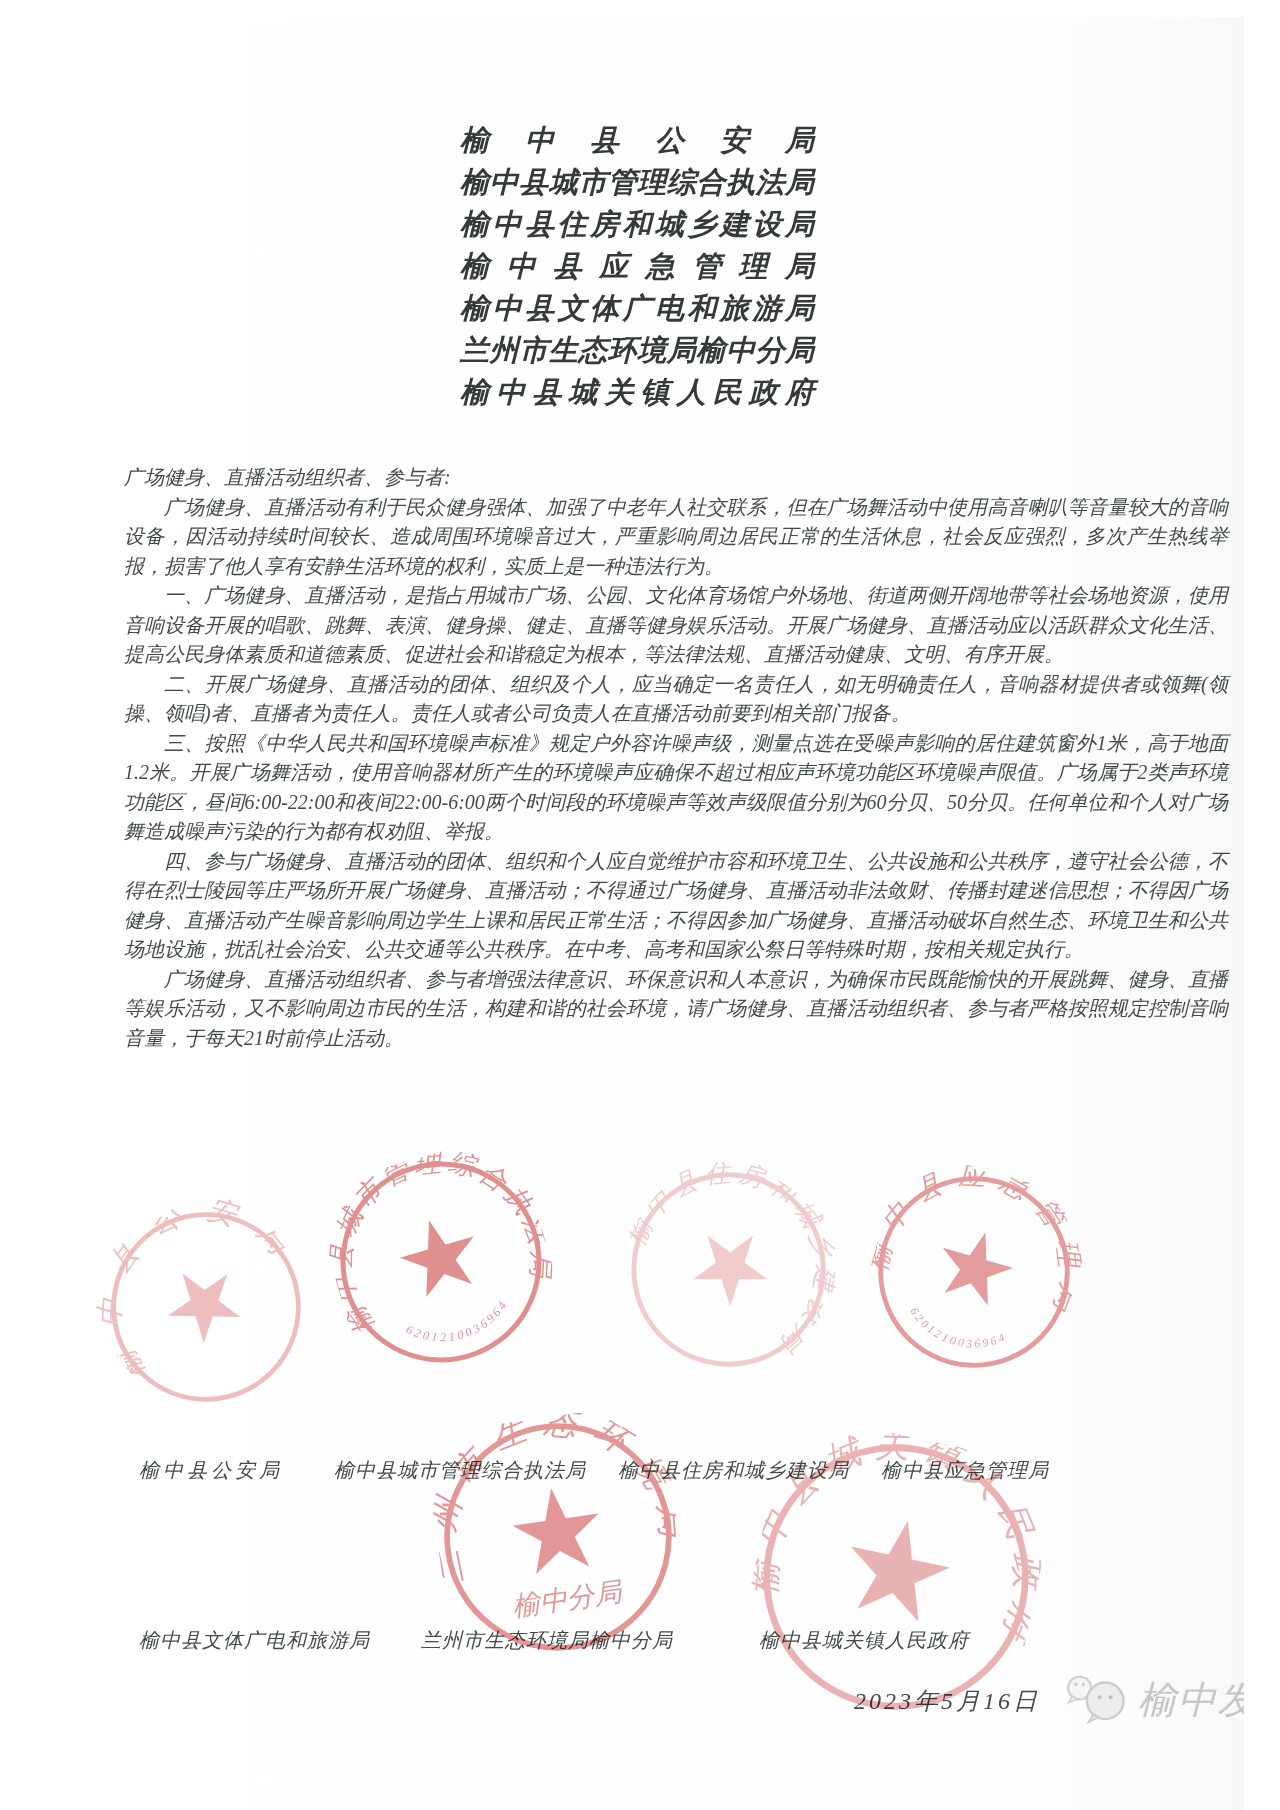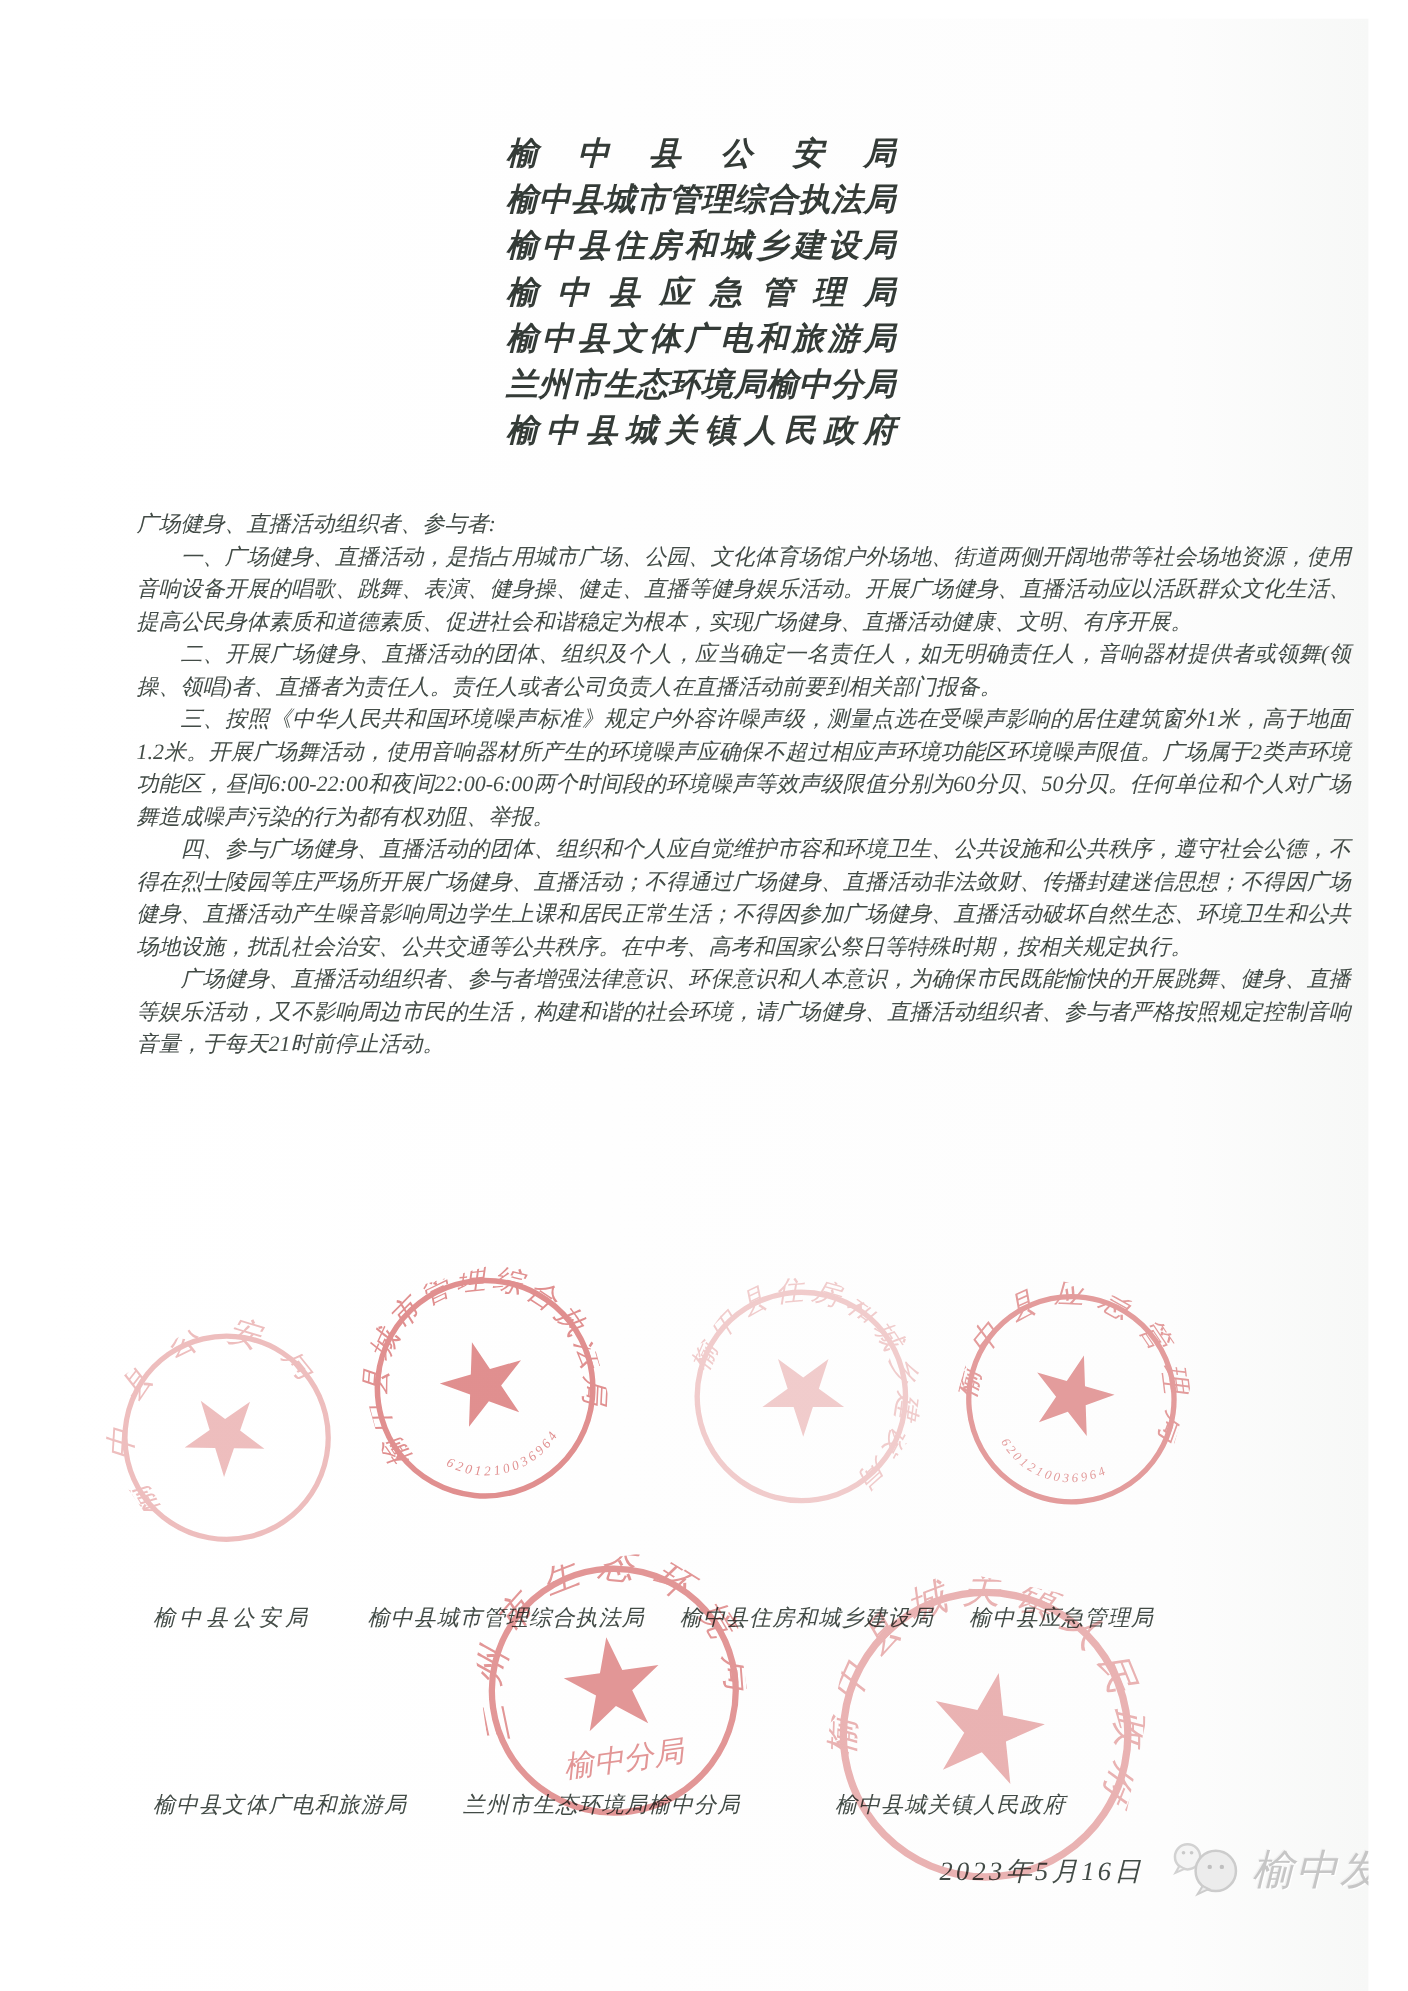--- a/index.html
+++ b/index.html
@@ -83,21 +83,22 @@
     <div class="agency-line">榆中县住房和城乡建设局</div>
     <div class="agency-line">榆中县应急管理局</div>
     <div class="agency-line">榆中县文体广电和旅游局</div>
     <div class="agency-line">兰州市生态环境局榆中分局</div>
     <div class="agency-line">榆中县城关镇人民政府</div>
   </div>
 
 
   <div class="body-block">
     <p class="salutation">广场健身、直播活动组织者、参与者:</p>
-    <p>一、广场健身、直播活动，是指占用城市广场、公园、文化体育场馆户外场地、街道两侧开阔地带等社会场地资源，使用音响设备开展的唱歌、跳舞、表演、健身操、健走、直播等健身娱乐活动。开展广场健身、直播活动应以活跃群众文化生活、提高公民身体素质和道德素质、促进社会和谐稳定为根本，实现广场健身、直播活动健康、文明、有序开展。</p>
+    <p>广场健身、直播活动有利于民众健身强体、加强了中老年人社交联系，但在广场舞活动中使用高音喇叭等音量较大的音响设备，因活动持续时间较长、造成周围环境噪音过大，严重影响周边居民正常的生活休息，社会反应强烈，多次产生热线举报，损害了他人享有安静生活环境的权利，实质上是一种违法行为。</p>
+    <p>一、广场健身、直播活动，是指占用城市广场、公园、文化体育场馆户外场地、街道两侧开阔地带等社会场地资源，使用音响设备开展的唱歌、跳舞、表演、健身操、健走、直播等健身娱乐活动。开展广场健身、直播活动应以活跃群众文化生活、提高公民身体素质和道德素质、促进社会和谐稳定为根本，等法律法规、直播活动健康、文明、有序开展。</p>
     <p>二、开展广场健身、直播活动的团体、组织及个人，应当确定一名责任人，如无明确责任人，音响器材提供者或领舞(领操、领唱)者、直播者为责任人。责任人或者公司负责人在直播活动前要到相关部门报备。</p>
     <p>三、按照《中华人民共和国环境噪声标准》规定户外容许噪声级，测量点选在受噪声影响的居住建筑窗外1米，高于地面1.2米。开展广场舞活动，使用音响器材所产生的环境噪声应确保不超过相应声环境功能区环境噪声限值。广场属于2类声环境功能区，昼间6:00-22:00和夜间22:00-6:00两个时间段的环境噪声等效声级限值分别为60分贝、50分贝。任何单位和个人对广场舞造成噪声污染的行为都有权劝阻、举报。</p>
     <p>四、参与广场健身、直播活动的团体、组织和个人应自觉维护市容和环境卫生、公共设施和公共秩序，遵守社会公德，不得在烈士陵园等庄严场所开展广场健身、直播活动；不得通过广场健身、直播活动非法敛财、传播封建迷信思想；不得因广场健身、直播活动产生噪音影响周边学生上课和居民正常生活；不得因参加广场健身、直播活动破坏自然生态、环境卫生和公共场地设施，扰乱社会治安、公共交通等公共秩序。在中考、高考和国家公祭日等特殊时期，按相关规定执行。</p>
     <p>广场健身、直播活动组织者、参与者增强法律意识、环保意识和人本意识，为确保市民既能愉快的开展跳舞、健身、直播等娱乐活动，又不影响周边市民的生活，构建和谐的社会环境，请广场健身、直播活动组织者、参与者严格按照规定控制音响音量，于每天21时前停止活动。</p>
   </div>
 
   <div class="sig-label" style="left:103px;top:1440px;letter-spacing:4px;">榆中县公安局</div>
   <div class="sig-label" style="left:298px;top:1440px;">榆中县城市管理综合执法局</div>
   <div class="sig-label" style="left:582px;top:1440px;">榆中县住房和城乡建设局</div>
   <div class="sig-label" style="left:845px;top:1440px;">榆中县应急管理局</div>

